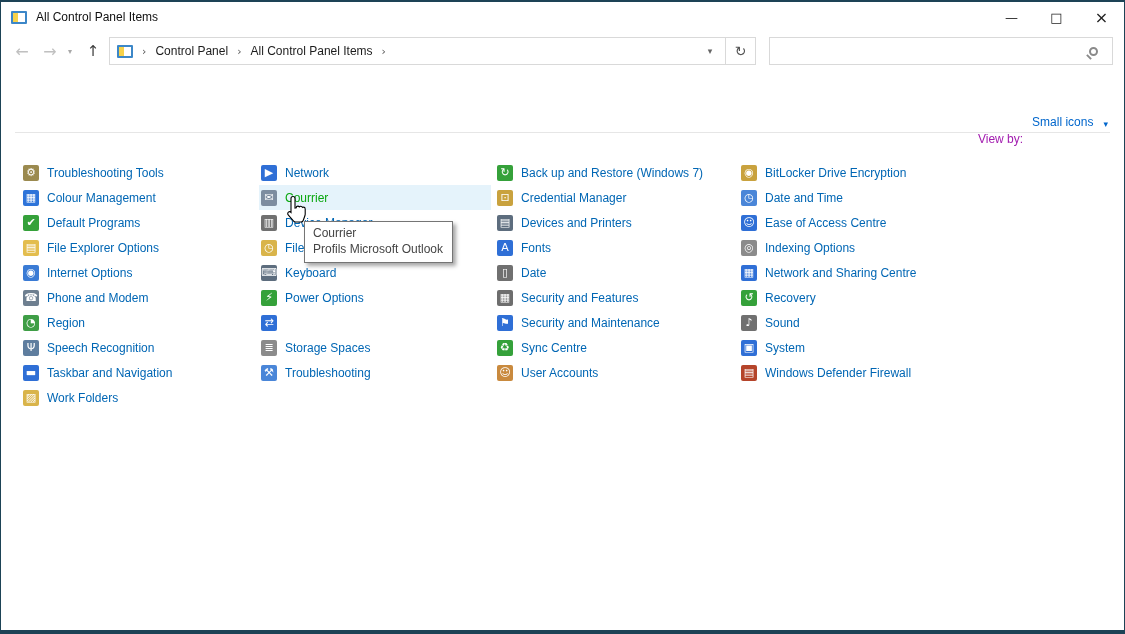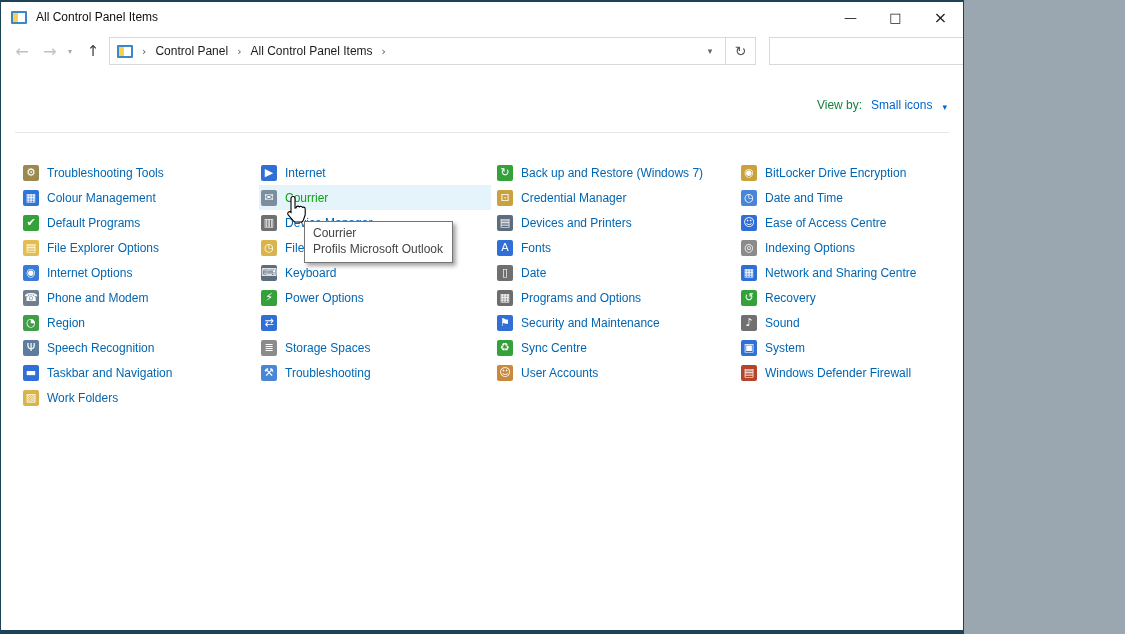--- a/index.html
+++ b/index.html
@@ -1,17 +1,17 @@
 <!DOCTYPE html>
 <html><head>
 <meta charset="utf-8">
 <style>
   html,body{margin:0;padding:0;background:#9aa7b0;}
   *{box-sizing:border-box;}
-  .screen{position:relative;width:964px;height:634px;background:#fff;
+  .screen{position:relative;width:1125px;height:634px;background:#fff;
           border:1px solid #1d4356;border-top-width:2px;border-bottom-width:4px;
           font-family:"Liberation Sans","DejaVu Sans",sans-serif;overflow:hidden;}
   
   .titlebar{position:absolute;left:0;top:0;right:0;height:30px;display:flex;align-items:center;background:#fff;}
   .cpicon{width:16px;height:13px;margin-left:10px;border:2px solid #3c87c8;border-radius:1px;
           background:linear-gradient(90deg,#f7d24a 0 45%,#ffffff 45% 100%);flex:0 0 16px;}
   .title-text{margin-left:9px;font-size:12px;color:#101010;}
   .controls{position:absolute;right:0;top:0;height:30px;display:flex;}
   .ctl{width:45px;height:30px;display:flex;align-items:center;justify-content:center;
        font-size:13px;color:#222;font-family:"DejaVu Sans",sans-serif;}
@@ -37,21 +37,21 @@
   .searchbox{position:absolute;left:768px;top:5px;width:344px;height:28px;border:1px solid #d9d9d9;
              display:flex;align-items:center;background:#fff;}
   .searchbox input{flex:1;border:0;outline:0;height:24px;margin-left:8px;font-size:12px;
                    font-family:"Liberation Sans",sans-serif;}
   .mag{position:relative;width:9px;height:9px;border:2px solid #8a8a8a;border-radius:50%;margin-right:14px;flex:0 0 9px;}
   .mag::after{content:"";position:absolute;left:-5px;top:7px;width:6px;height:2px;background:#8a8a8a;
               transform:rotate(45deg);}
   
   .page-title{position:absolute;left:30px;top:92px;font-size:15px;color:#0066b4;}
   .viewby{position:absolute;right:16px;top:96px;display:flex;align-items:center;gap:9px;font-size:12px;}
-  .viewby .lbl{color:#15803d;}
+  .viewby .lbl{color:#a21caf;margin-top:34px;}
   .viewby .val{color:#0066cc;display:flex;align-items:flex-end;gap:10px;}
   .viewby .arrow{font-size:9px;font-family:"DejaVu Sans",sans-serif;}
   .divider{position:absolute;left:14px;right:14px;top:130px;height:1px;background:#e6e6e6;}
   
   .grid{position:absolute;left:20px;top:158px;right:0;bottom:0;}
   .col{position:absolute;top:0;width:232px;}
   .item{height:25px;display:flex;align-items:center;gap:8px;font-size:12px;color:#0066b4;padding-left:2px;}
   .item .ic{width:16px;height:16px;border-radius:2px;color:#fff;font-size:11px;line-height:16px;
             text-align:center;flex:0 0 16px;font-family:"DejaVu Sans",sans-serif;}
   .item.hovered{background:#e5f3fb;}
@@ -152,21 +152,21 @@
           <span class="lb">Taskbar and Navigation</span>
         </div>
         <div class="item">
           <span class="ic" style="background: rgb(217, 180, 74);">▨</span>
           <span class="lb">Work Folders</span>
         </div>
       </div>
       <div class="col" style="left: 238px;">
         <div class="item">
           <span class="ic" style="background: rgb(47, 111, 214);">▶</span>
-          <span class="lb">Internet</span>
+          <span class="lb">Network</span>
         </div>
         <div class="item hovered">
           <span class="ic" style="background: rgb(125, 141, 160);">✉</span>
           <span class="lb">Courrier</span>
         </div>
         <div class="item">
           <span class="ic" style="background: rgb(112, 112, 112);">▥</span>
           <span class="lb">Device Manager</span>
         </div>
         <div class="item">
@@ -209,21 +209,21 @@
         <div class="item">
           <span class="ic" style="background: rgb(47, 111, 214);">A</span>
           <span class="lb">Fonts</span>
         </div>
         <div class="item">
           <span class="ic" style="background: rgb(112, 112, 112);">▯</span>
           <span class="lb">Date</span>
         </div>
         <div class="item">
           <span class="ic" style="background: rgb(109, 109, 109);">▦</span>
-          <span class="lb">Programs and Options</span>
+          <span class="lb">Security and Features</span>
         </div>
         <div class="item">
           <span class="ic" style="background: rgb(47, 111, 214);">⚑</span>
           <span class="lb">Security and Maintenance</span>
         </div>
         <div class="item">
           <span class="ic" style="background: rgb(53, 161, 58);">♻</span>
           <span class="lb">Sync Centre</span>
         </div>
         <div class="item">

